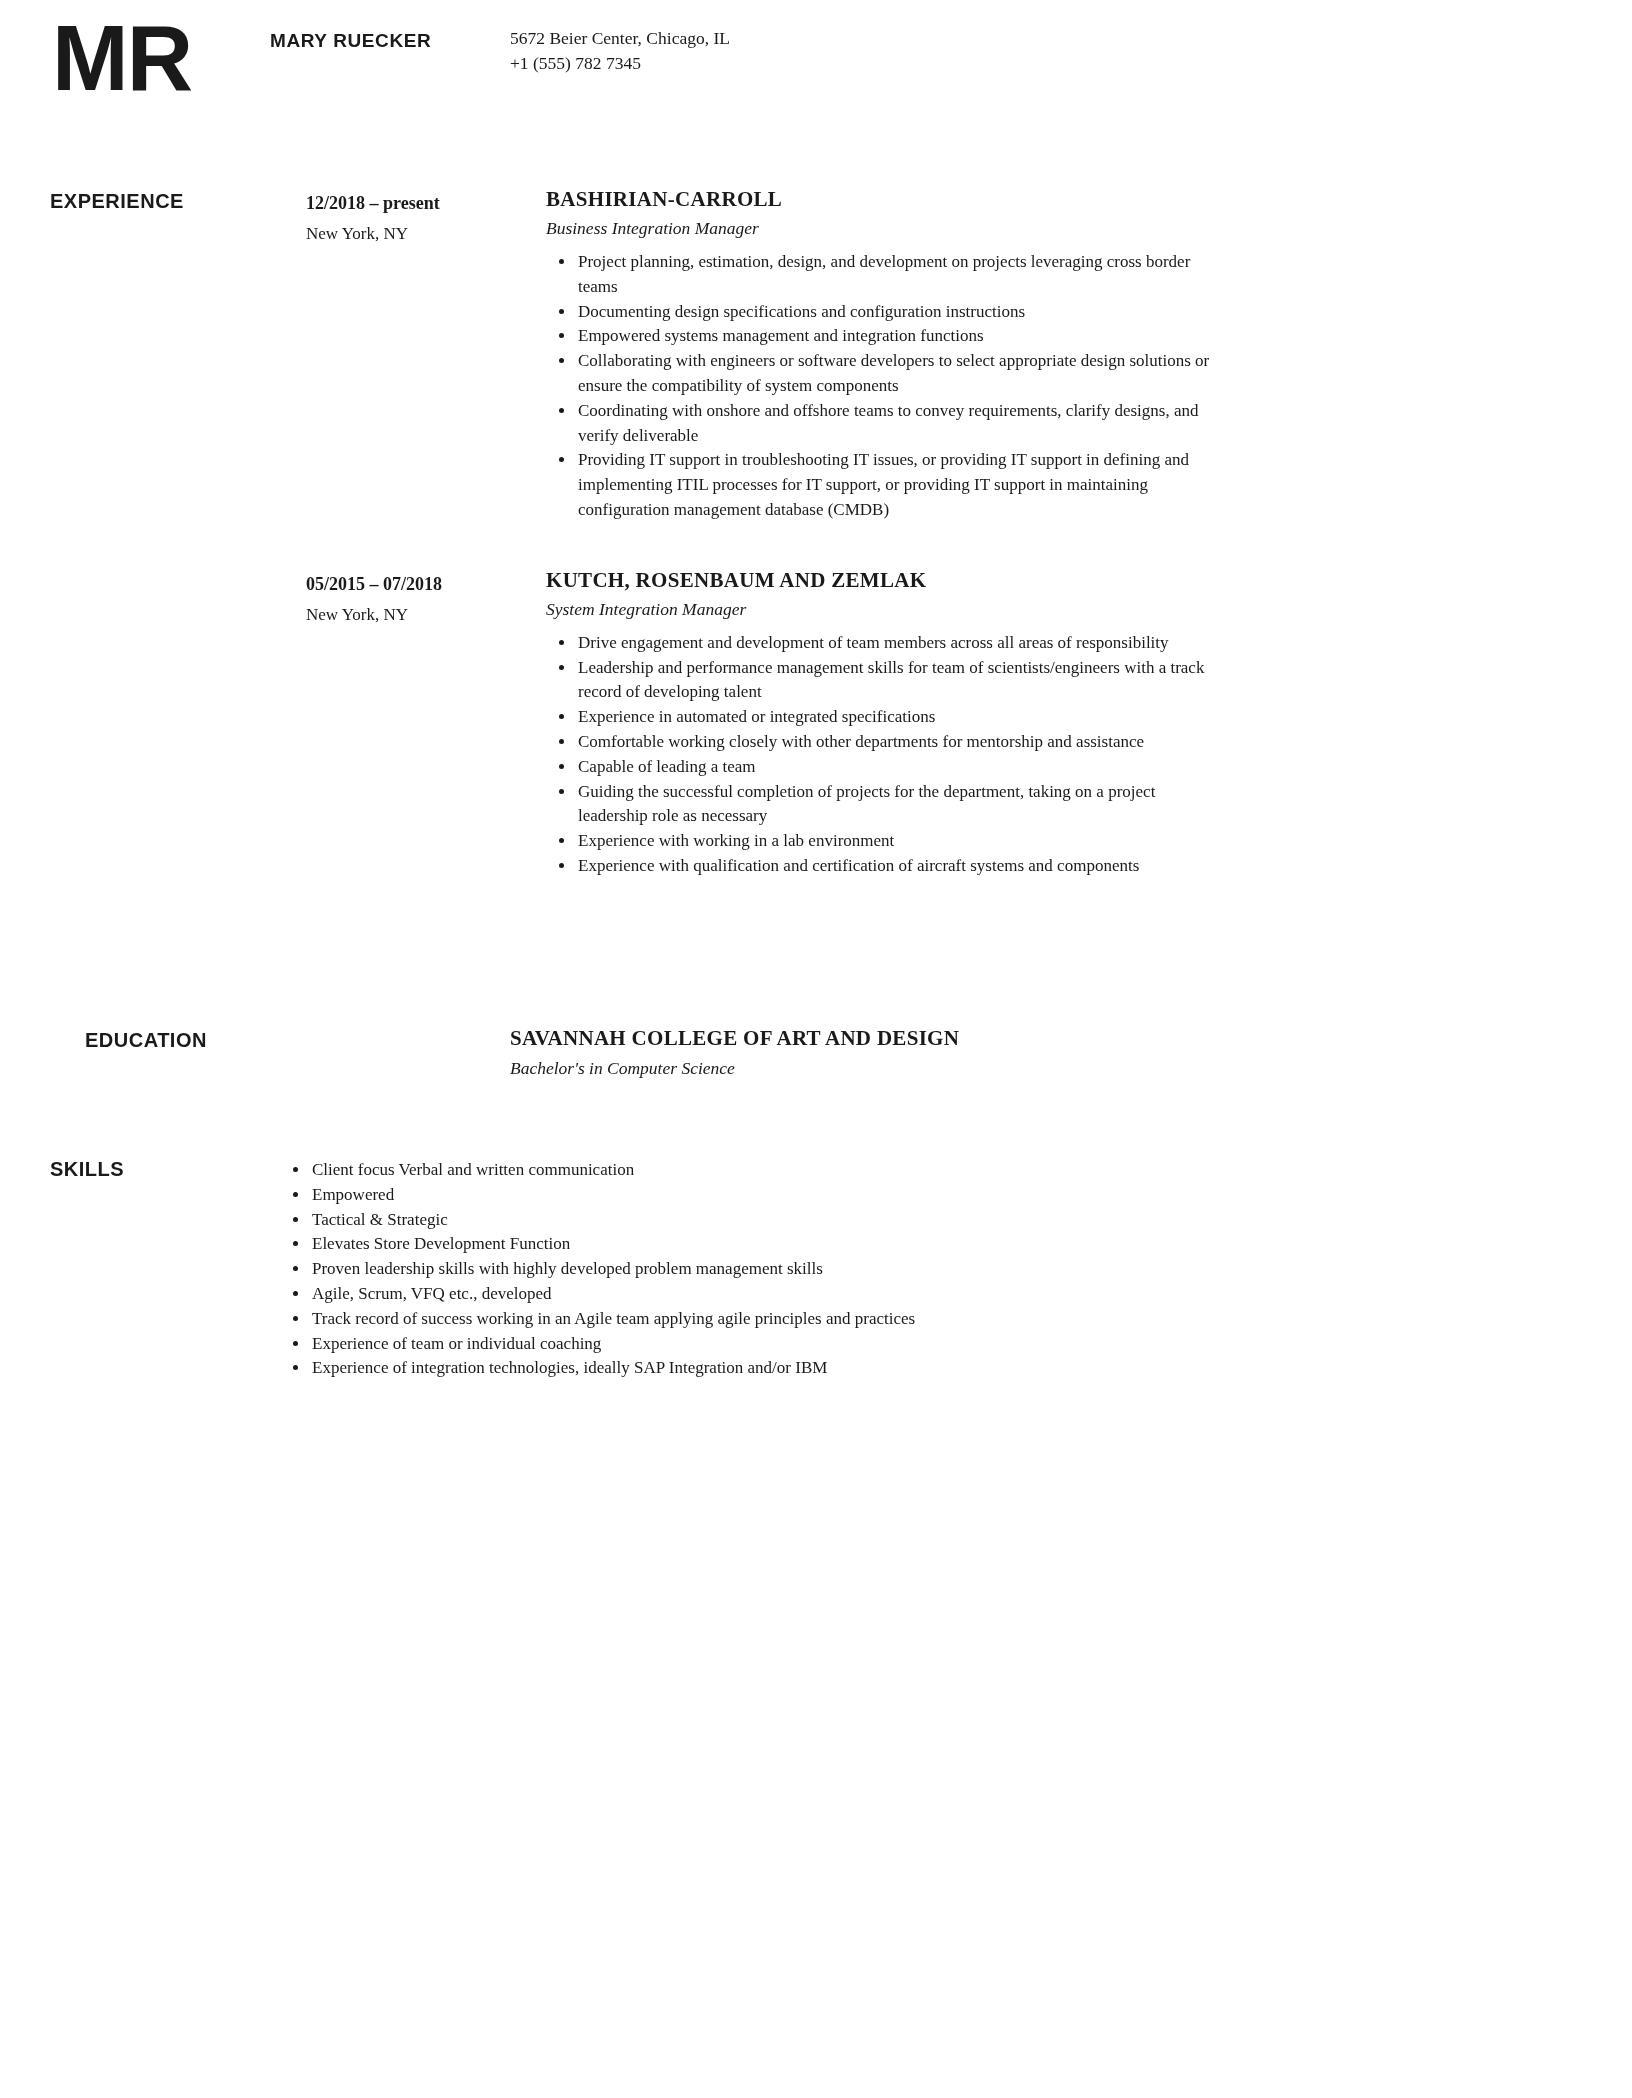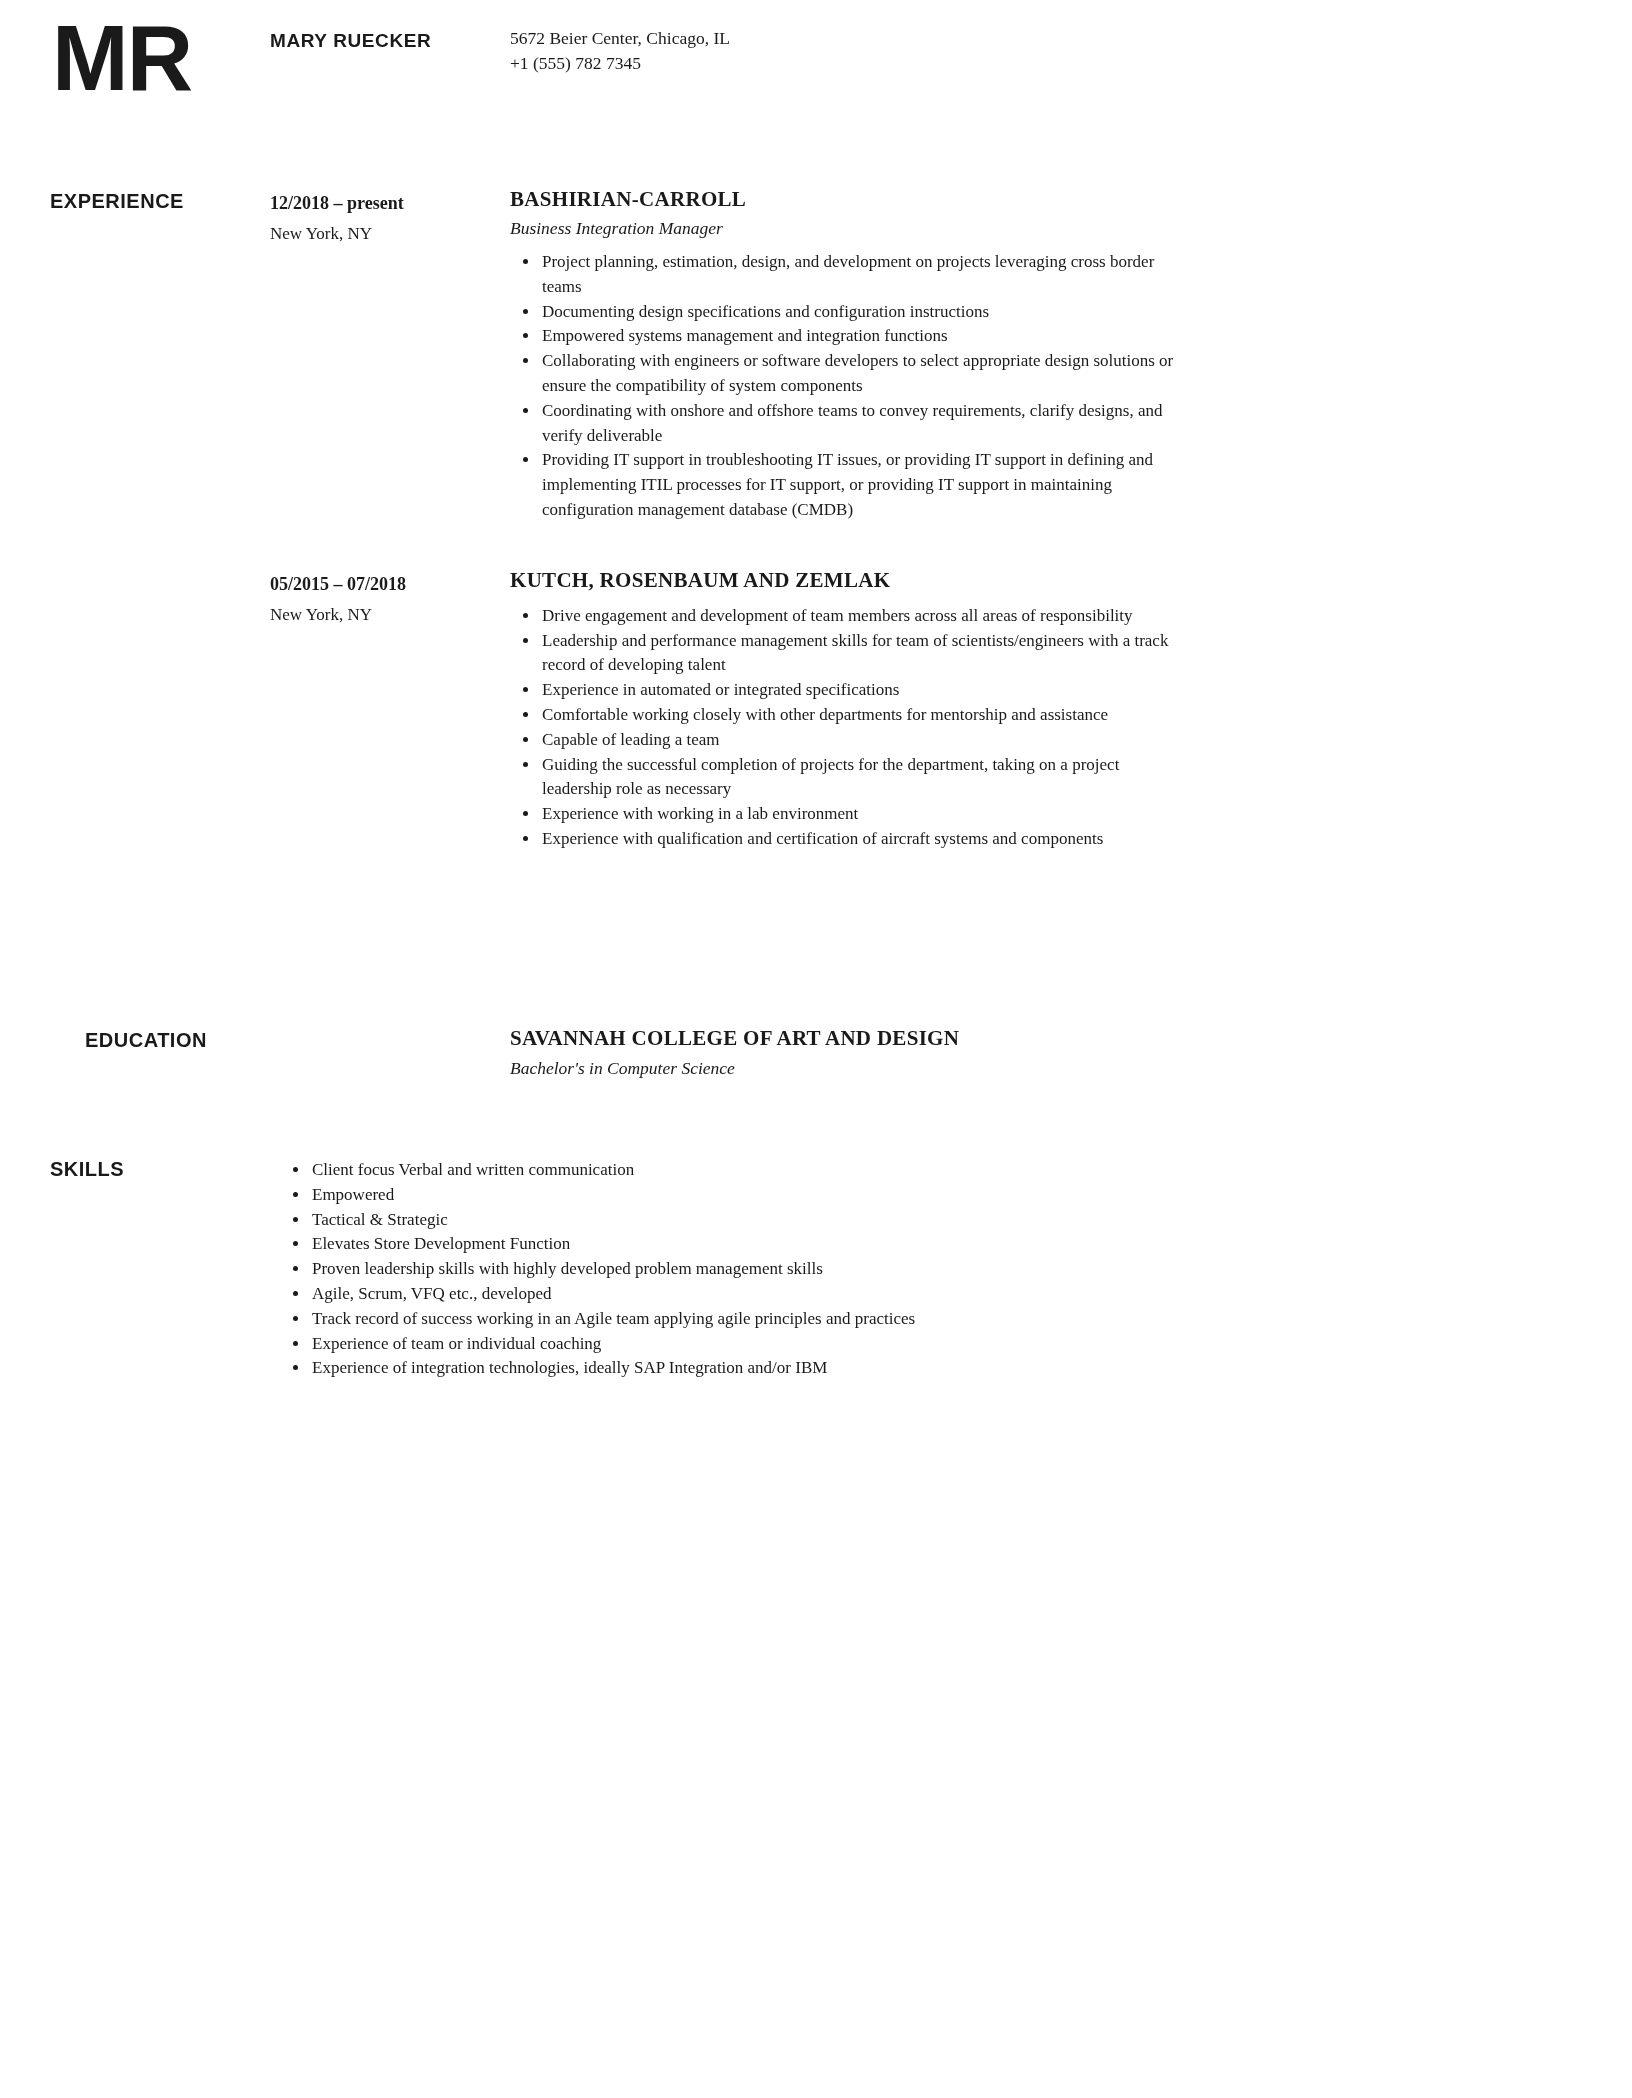--- a/index.html
+++ b/index.html
@@ -67,20 +67,21 @@
     width: 920px;
   }
   .job {
     display: flex;
     margin-bottom: 44px;
   }
   .job-dates-col {
     width: 240px;
     flex: 0 0 240px;
     padding-top: 5px;
+    margin-left: 36px;
   }
   .job-dates {
     font-weight: 700;
     font-size: 18px;
     line-height: 24px;
   }
   .job-location {
     font-size: 17px;
     margin-top: 9px;
   }
@@ -177,20 +178,21 @@
       </div>
     </div>
 
     <div class="job">
       <div class="job-dates-col">
         <div class="job-dates">05/2015 – 07/2018</div>
         <div class="job-location">New York, NY</div>
       </div>
       <div class="job-main-col">
         <div class="job-company">KUTCH, ROSENBAUM AND ZEMLAK</div>
+        <div class="job-title">System Integration Manager</div>
         <ul class="bullets">
             <li>Drive engagement and development of team members across all areas of responsibility</li>
             <li>Leadership and performance management skills for team of scientists/engineers with a track record of developing talent</li>
             <li>Experience in automated or integrated specifications</li>
             <li>Comfortable working closely with other departments for mentorship and assistance</li>
             <li>Capable of leading a team</li>
             <li>Guiding the successful completion of projects for the department, taking on a project leadership role as necessary</li>
             <li>Experience with working in a lab environment</li>
             <li>Experience with qualification and certification of aircraft systems and components</li>
           </ul>

